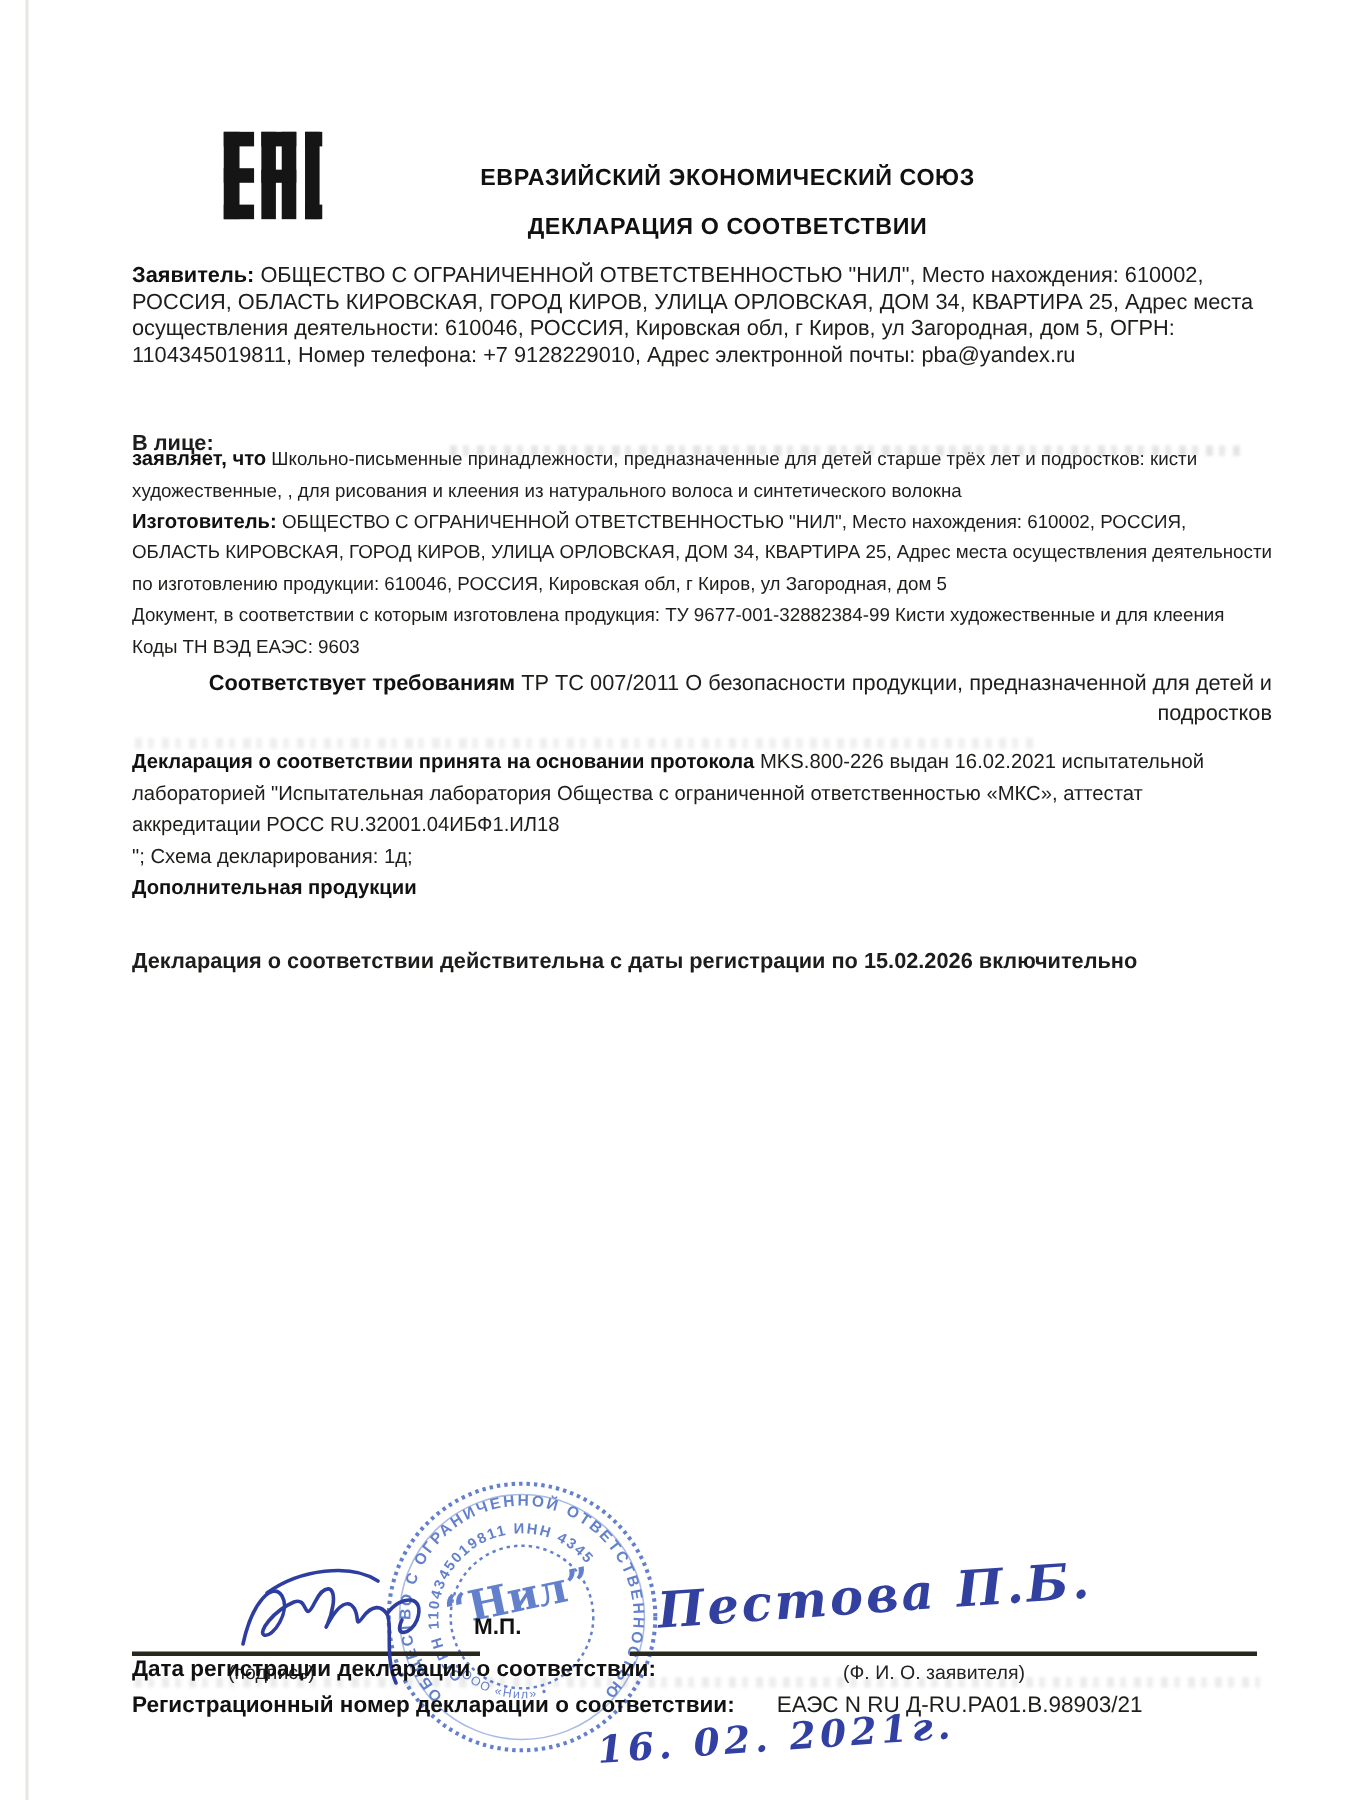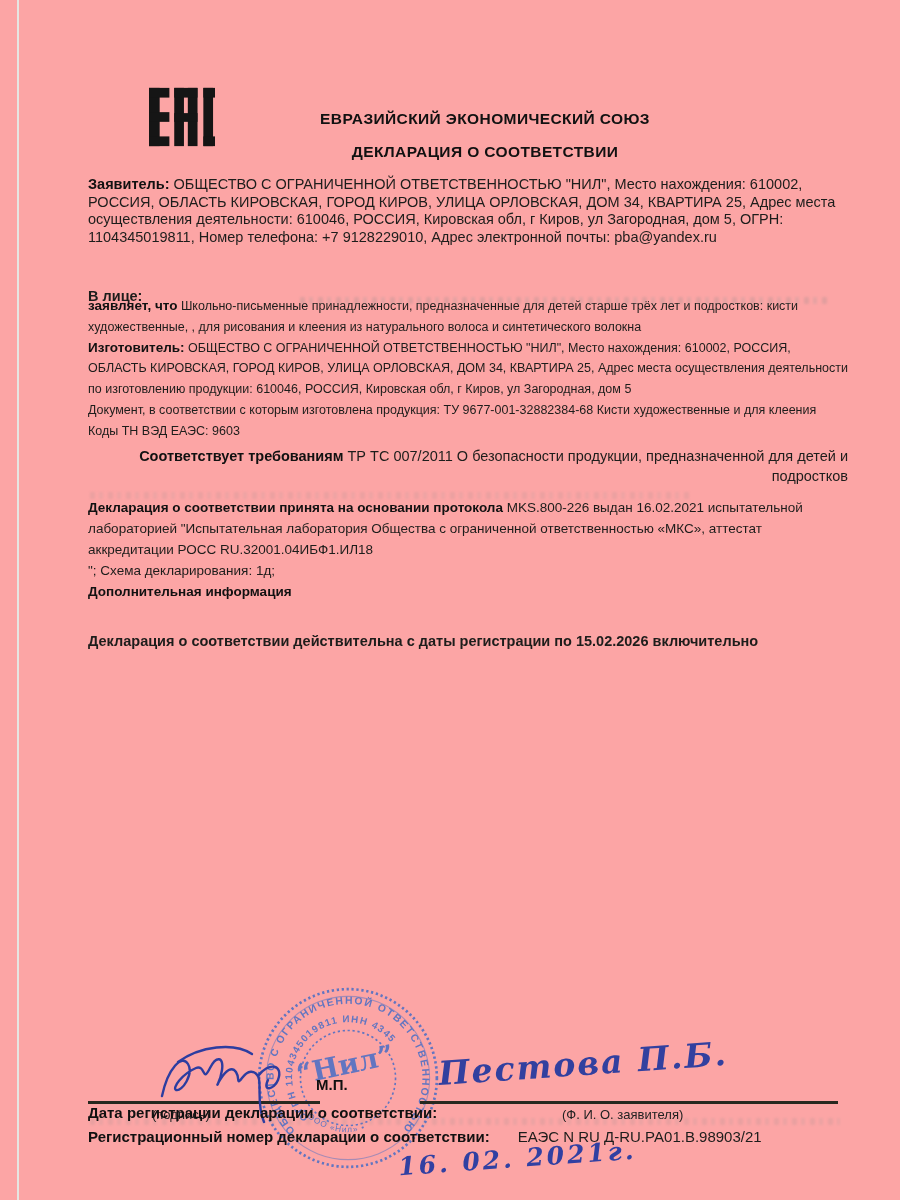--- a/index.html
+++ b/index.html
@@ -1,18 +1,18 @@
 <!DOCTYPE html>
 <html><head>
 <meta charset="utf-8">
 <style>
   html,body{margin:0;padding:0;background:#e9e9e9;}
   .page{
     position:relative; width:900px; height:1200px; margin:0 auto;
-    background:#fca5a5; overflow:hidden;
+    background:#ffffff; overflow:hidden;
     font-family:"Liberation Sans", sans-serif; color:#1d1d1b;
   }
   .scan-edge{position:absolute; left:17px; top:0; width:2px; height:1200px; background:#e6e6e2;}
 
   
   .eac-logo{position:absolute; left:149px; top:86px; width:66px; height:62px;}
   .titles{position:absolute; left:240px; top:110px; width:490px; text-align:center;}
   .title-line{font-weight:bold; font-size:15.5px; letter-spacing:.4px; color:#111;}
   .title-line + .title-line{margin-top:15px;}
 
@@ -96,34 +96,34 @@
 
   <div class="block p-vlice">В лице:</div>
 
   <div class="block p-declares">
     <div>
       <b>заявляет, что</b><span>  Школьно-письменные принадлежности, предназначенные для детей старше трёх лет и подростков: кисти художественные, , для рисования и клеения из натурального волоса и синтетического волокна</span>
     </div>
     <div>
       <b>Изготовитель:</b><span> ОБЩЕСТВО С ОГРАНИЧЕННОЙ ОТВЕТСТВЕННОСТЬЮ "НИЛ", Место нахождения: 610002, РОССИЯ, ОБЛАСТЬ КИРОВСКАЯ, ГОРОД КИРОВ, УЛИЦА ОРЛОВСКАЯ, ДОМ 34, КВАРТИРА 25, Адрес места осуществления деятельности по изготовлению продукции: 610046, РОССИЯ, Кировская обл, г Киров, ул Загородная, дом 5</span>
     </div>
-    <div>Документ, в соответствии с которым изготовлена продукция: ТУ 9677-001-32882384-68 Кисти художественные и для клеения</div>
+    <div>Документ, в соответствии с которым изготовлена продукция: ТУ 9677-001-32882384-99 Кисти художественные и для клеения</div>
     <div>Коды ТН ВЭД ЕАЭС: 9603</div>
   </div>
 
   <div class="block p-conform">
     <b>Соответствует требованиям</b><span>  ТР ТС 007/2011 О безопасности продукции, предназначенной для детей и подростков</span>
   </div>
 
   <div class="block p-protocol">
     <div>
       <b>Декларация о соответствии принята на основании протокола</b><span> MKS.800-226  выдан 16.02.2021 испытательной лабораторией "Испытательная лаборатория Общества с ограниченной ответственностью «МКС», аттестат аккредитации РОСС RU.32001.04ИБФ1.ИЛ18</span>
     </div>
     <div>"; Схема декларирования: 1д;</div>
-    <b>Дополнительная информация</b>
+    <b>Дополнительная продукции</b>
   </div>
 
   <div class="block p-validity">Декларация о соответствии действительна с даты регистрации по 15.02.2026 включительно</div>
 
   <div class="artifact a1"></div>
   <div class="artifact a2"></div>
   <div class="artifact a3"></div>
 
   <svg class="stamp" viewBox="0 0 180 180">
     <defs>

